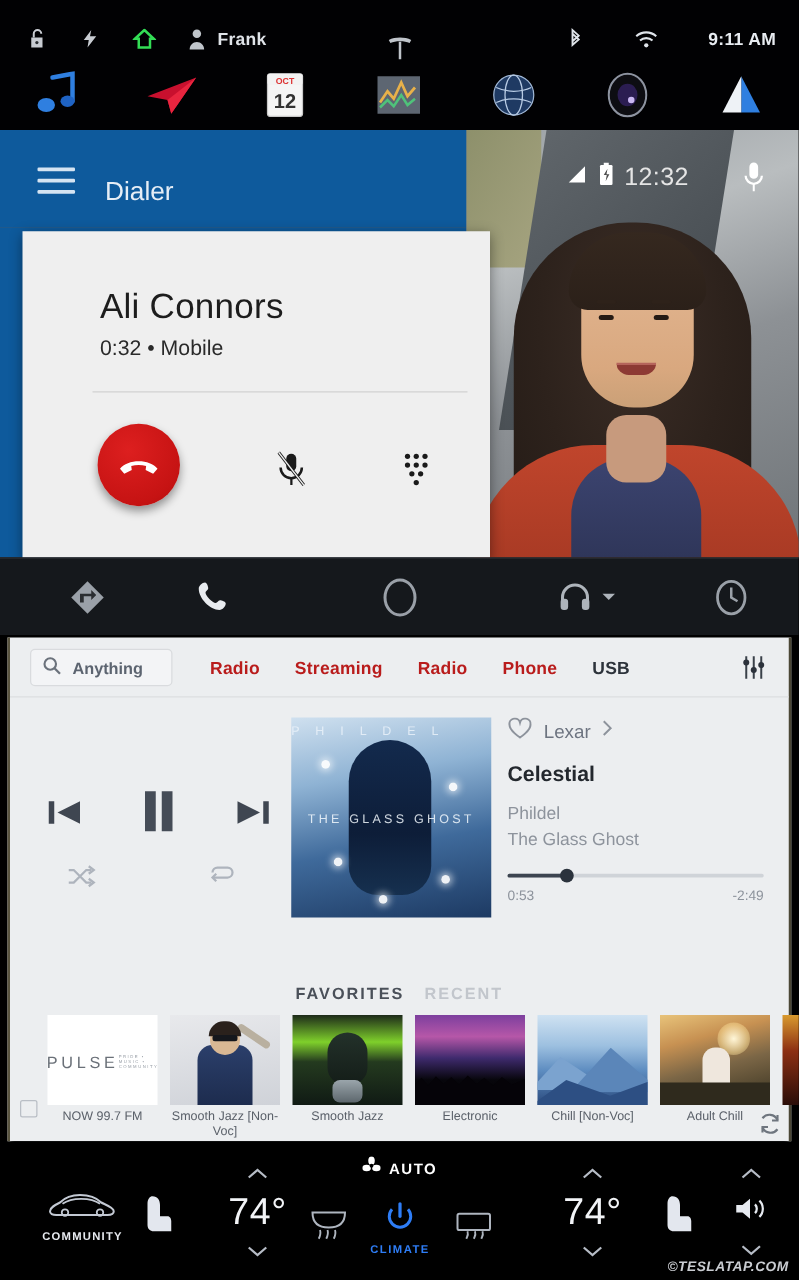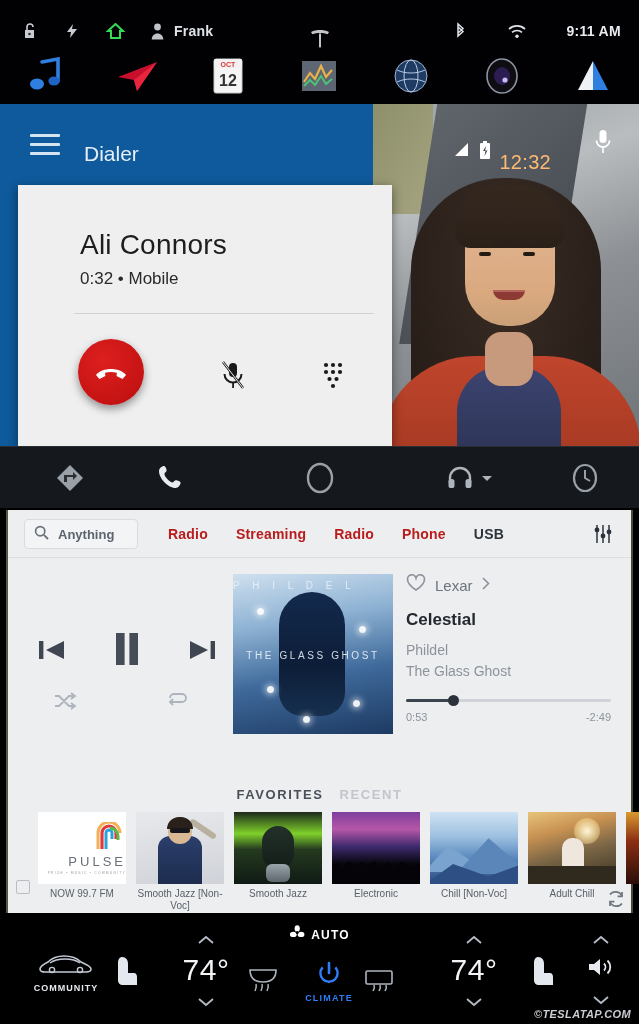--- a/index.html
+++ b/index.html
@@ -53,21 +53,21 @@
   .ph-hairtop { position:absolute; left:82px; top:82px; width:110px; height:62px;
      background:linear-gradient(180deg,#35281f 0%,#2b2019 100%);
      border-radius:56px 56px 18px 18px; }
   .ph-eye { position:absolute; width:12px; height:4px; background:#241a14; border-radius:3px; }
   .ph-brow { position:absolute; width:16px; height:3px; background:#2e221a; border-radius:2px; }
   .ph-mouth { position:absolute; left:120px; top:186px; width:32px; height:10px;
      background:#8d3a34; border-radius:0 0 16px 16px; border-top:2px solid #b5645b; }
 
   .aa-statusbar { position:absolute; right:0; top:0; width:266px; height:78px; }
   .aa-sb-items { position:absolute; right:88px; top:26px; display:flex; align-items:center; gap:8px; }
-  .aa-time { color:#fdba74; font-size:20px; letter-spacing:.3px;margin-top:21px; }
+  .aa-time { color:#e5e5e5; font-size:20px; letter-spacing:.3px; }
   .aa-mic { position:absolute; right:26px; top:24px; }
 
   .aa-header { position:absolute; left:0; top:0; width:373px; height:78px; background:#0e5a9c; }
   .aa-ham { position:absolute; left:30px; top:30px; width:30px; height:20px; }
   .aa-ham i { display:block; width:30px; height:3px; background:#d5e4f2; margin-bottom:6px; border-radius:1px; }
   .aa-title { position:absolute; left:84px; top:38px; color:#e6eef6; font-size:21px; }
   .aa-blue-body { position:absolute; left:0; top:78px; width:373px; height:264px; background:#0e5a9c; }
 
   .call-card { position:absolute; left:18px; top:81px; width:374px; height:262px;
      background:#efefef; box-shadow:0 3px 10px rgba(0,0,0,.45); }
@@ -136,21 +136,21 @@
      font-size:11px; color:#8d939c; }
 
   .fav-tabs { position:relative; height:36px; display:flex; align-items:center; justify-content:center; gap:16px; }
   .fav-tab { font-size:13px; letter-spacing:1.6px; color:#c2c6cc; font-weight:bold; }
   .fav-tab.active { color:#4a5059; }
 
   .tiles { position:relative; height:100px; }
   .tile { position:absolute; top:0; width:88px; }
   .tile-img { width:88px; height:72px; overflow:hidden; position:relative; }
   .tile-lbl { margin-top:4px; text-align:center; font-size:10px; color:#5a6069; line-height:12px; }
-  .t-pulse { background:#fff; display:flex; flex-direction:column; align-items:flex-end; justify-content:center; }
+  .t-pulse { background:#fff; display:flex; align-items:center; justify-content:center; }
   .pulse-word { font-size:13px; letter-spacing:3px; color:#6a7078; margin-top:2px; }
   .pulse-sub { font-size:3.4px; letter-spacing:1.2px; color:#9aa0a8; margin-top:2px; }
   .t-jazz1 { background:linear-gradient(170deg,#e8e9ec 0%,#cfd2d8 100%); }
   .jz-body { position:absolute; left:22px; top:24px; width:44px; height:48px;
      background:linear-gradient(180deg,#2b3f6b 0%,#1d2c4e 100%); border-radius:12px 12px 0 0; }
   .jz-head { position:absolute; left:32px; top:8px; width:24px; height:24px; background:#d9b894; border-radius:50%; }
   .jz-hair { position:absolute; left:31px; top:5px; width:26px; height:12px; background:#2a211c; border-radius:12px 12px 0 0; }
   .jz-glass { position:absolute; left:34px; top:16px; width:20px; height:5px; background:#15171c; border-radius:2px; }
   .jz-sax { position:absolute; left:52px; top:14px; width:30px; height:6px; background:#b9b0a0;
      transform:rotate(34deg); border-radius:3px; }
@@ -668,21 +668,21 @@
 
     <div class="cl-item" style="left:228px; top:54px; width:70px;">
       <svg width="32" height="26" viewBox="0 0 32 26">
         <path d="M3 3h26c0 8-4 12-13 12S3 11 3 3z" fill="none" stroke="#aeb5bf" stroke-width="1.6"></path>
         <g stroke="#aeb5bf" stroke-width="1.5">
             <path d="M9 17c1 3 0 5-1 7M15 17c1 3 0 5-1 7M21 17c1 3 0 5-1 7"></path>
           </g>
       </svg>
     </div>
 
-    <div class="cl-item" style="left:292px; top:48px; width:74px;">
+    <div class="cl-item" style="left:283px; top:48px; width:74px;">
       <span>
         <svg width="22" height="24" viewBox="0 0 22 24">
             <path d="M11 2v10" stroke="#2e7df6" stroke-width="2.6" stroke-linecap="round"></path>
             <path d="M4.6 6.4a8.6 8.6 0 1012.8 0" fill="none" stroke="#2e7df6" stroke-width="2.4"></path>
           </svg>
       </span>
       <span class="climate-lbl">CLIMATE</span>
     </div>
 
     <div class="cl-item" style="left:344px; top:56px; width:70px;">

